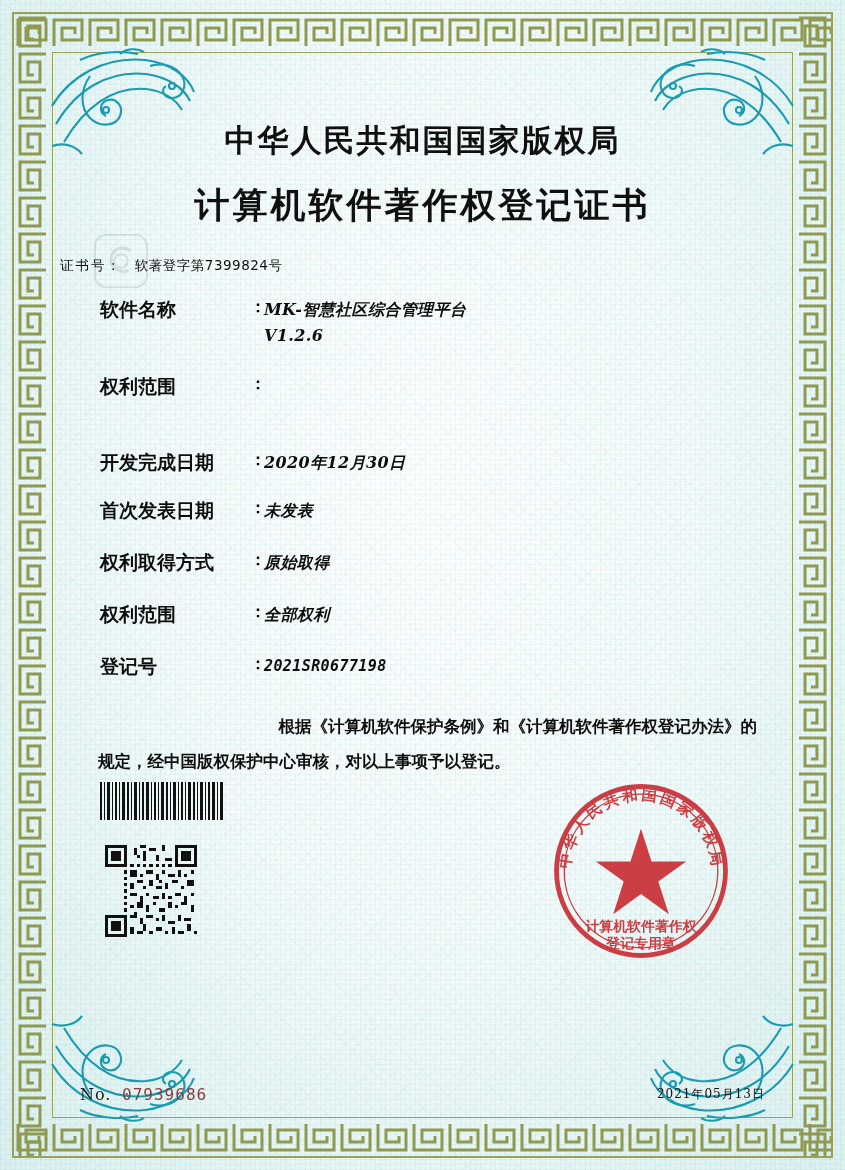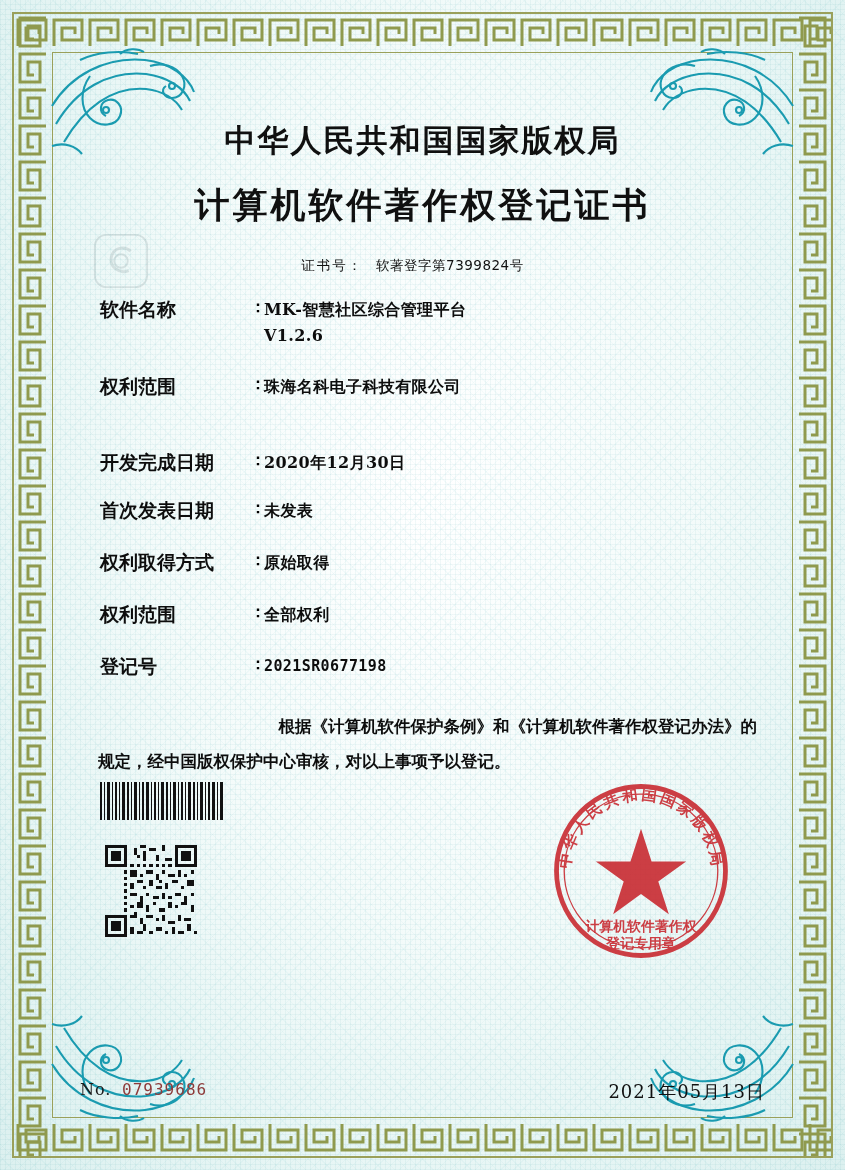--- a/index.html
+++ b/index.html
@@ -101,21 +101,21 @@
   .title-sub {
     font-family: "DejaVu Serif", serif;
     font-size: 35px;
     font-weight: bold;
     letter-spacing: 3px;
     color: #101010;
     margin-top: 20px;
   }
 
   .cert-no {
-    text-align: center;
+    text-align: left;
     margin-top: 28px;
     padding-right: 20px;
     font-family: "DejaVu Sans", sans-serif;
     font-size: 13.5px;
     color: #111;
     letter-spacing: 0.5px;
   }
   .cert-no .label { letter-spacing: 2px; }
   .cert-no .value { margin-left: 8px; }
 
@@ -151,20 +151,21 @@
     font-size: 16px;
     font-weight: bold;
   }
   .field-value {
     font-family: "DejaVu Serif", serif;
     font-size: 16px;
     font-weight: bold;
     color: #0d0d0d;
     letter-spacing: 0.4px;
     line-height: 1.6;
+    font-style: italic;
   }
   .field-value.mono {
     font-family: "DejaVu Sans Mono", monospace;
     font-size: 15px;
     font-weight: bold;
   }
 
   .spacer-gap { height: 28px; }
 
   .statement {
@@ -206,36 +207,36 @@
   }
 
   
   .footer {
     position: absolute;
     left: 60px;
     right: 60px;
     bottom: 66px;
     display: flex;
     justify-content: space-between;
-    align-items: flex-start;
+    align-items: center;
     padding: 0 20px;
   }
   .serial {
     font-family: "DejaVu Sans Mono", monospace;
     font-size: 16px;
     color: #8d3a3a;
     letter-spacing: 1px;
   }
   .serial .no-prefix {
     color: #1a1a1a;
     font-family: "DejaVu Serif", serif;
   }
   .issue-date {
     font-family: "DejaVu Serif", serif;
-    font-size: 18px;
+    font-size: 12px;
     color: #111;
     letter-spacing: 1px;
   }
 
   .watermark-logo {
     position: absolute;
     left: 92px;
     top: 232px;
     width: 58px;
     height: 58px;
@@ -371,21 +372,20 @@
           <div>MK-智慧社区综合管理平台</div>
           <div class="mono">V1.2.6</div>
         </div>
       </div>
 
       <div class="field-row" style="margin-top:26px">
         <div class="field-label">
           <span class="lab-text">权利范围</span>
         </div>
         <div class="field-colon">：</div>
-        <div class="field-value">珠海名科电子科技有限公司</div>
       </div>
 
       <div class="spacer-gap"></div>
 
       <div class="field-row">
         <div class="field-label">
           <span class="lab-text">开发完成日期</span>
         </div>
         <div class="field-colon">：</div>
         <div class="field-value">2020年12月30日</div>

